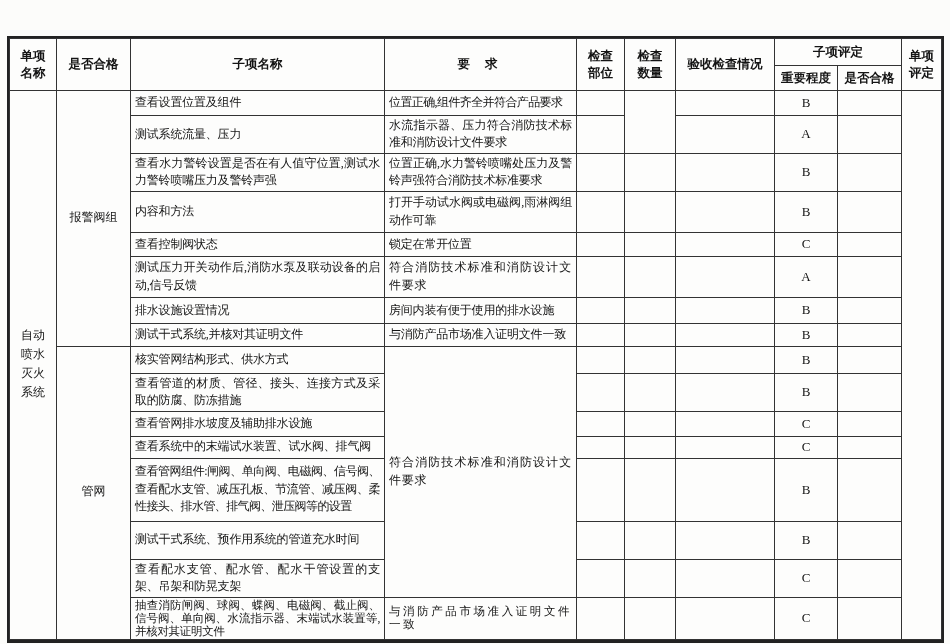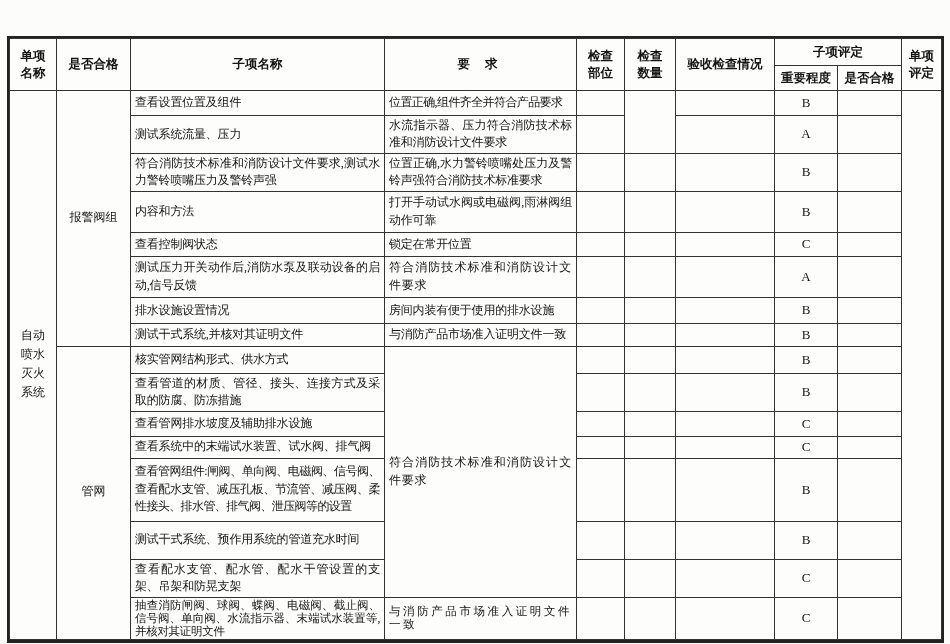--- a/index.html
+++ b/index.html
@@ -86,21 +86,21 @@
       <tr style="height:35px">
         <td class="cl">测试系统流量、压力</td>
         <td class="cl">水流指示器、压力符合消防技术标准和消防设计文件要求</td>
         <td></td>
         <td></td>
         <td class="grade">A</td>
         <td></td>
       </tr>
 
       <tr style="height:38px">
-        <td class="cl">符合消防技术标准和消防设计文件要求,测试水力警铃喷嘴压力及警铃声强</td>
+        <td class="cl">查看水力警铃设置是否在有人值守位置,测试水力警铃喷嘴压力及警铃声强</td>
         <td class="cl">位置正确,水力警铃喷嘴处压力及警铃声强符合消防技术标准要求</td>
         <td></td>
         <td></td>
         <td></td>
         <td class="grade">B</td>
         <td></td>
       </tr>
 
       <tr style="height:41px">
         <td class="cl">内容和方法</td>

